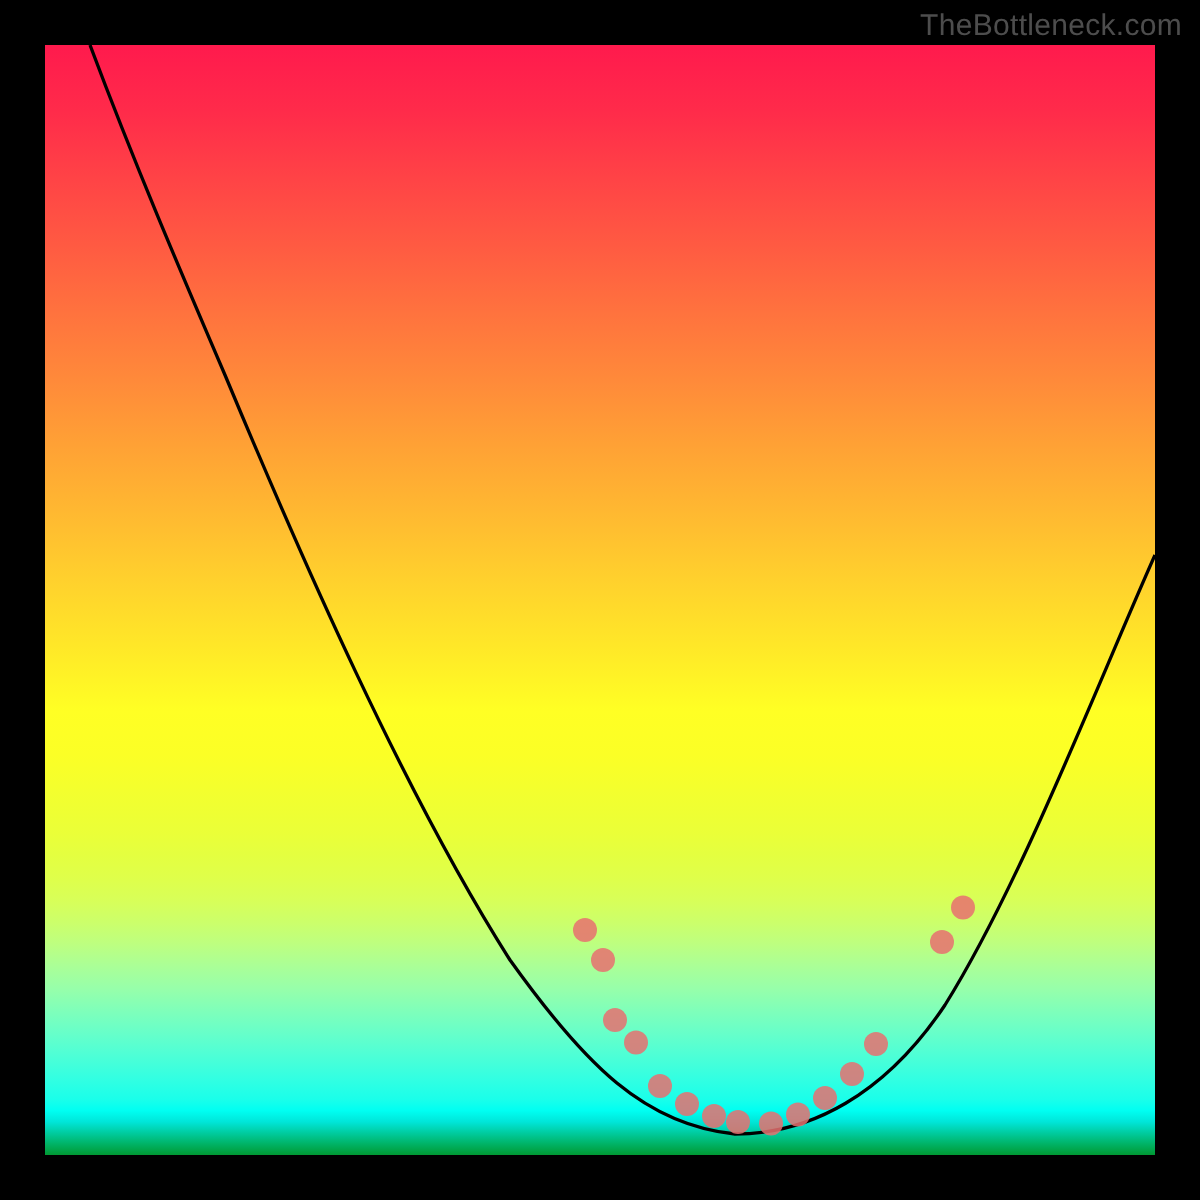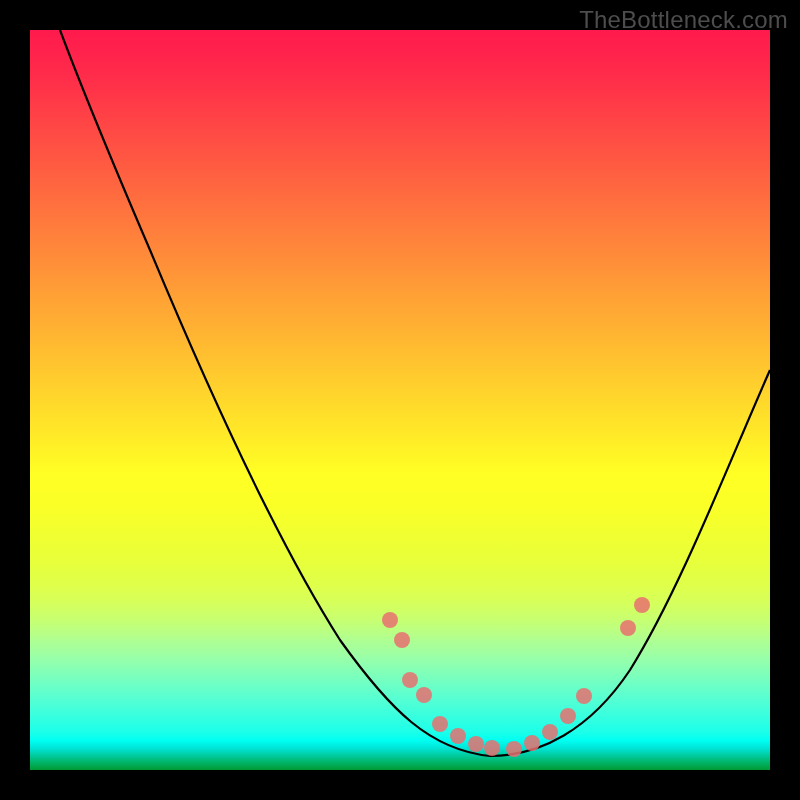--- a/index.html
+++ b/index.html
@@ -60,21 +60,21 @@
       #00cca0 98%,
       #00b366 99%,
       #009933 100%
     );
   }
   .watermark {
     position: absolute;
     top: 6px;
     right: 12px;
     color: #4d4d4d;
-    font-size: 24px;
+    font-size: 20px;
     font-weight: 500;
     letter-spacing: 0.2px;
     user-select: none;
   }
   svg.curve {
     position: absolute;
     inset: 0;
   }
   .pt {
     fill: #e87070;

